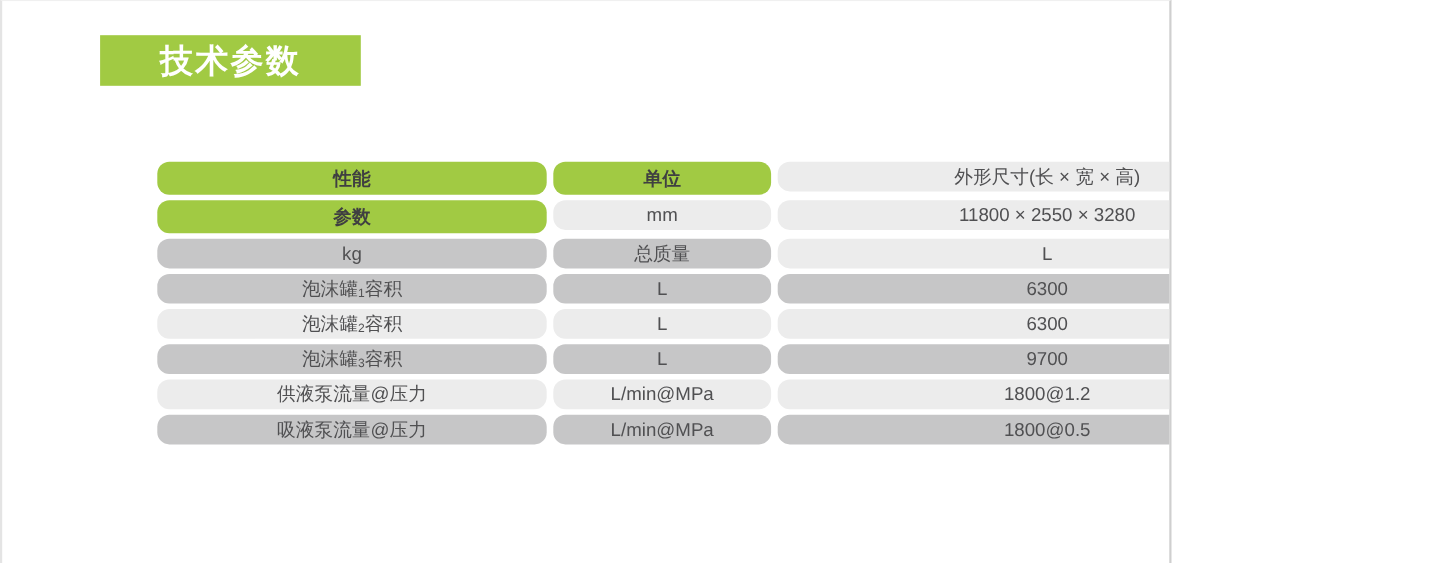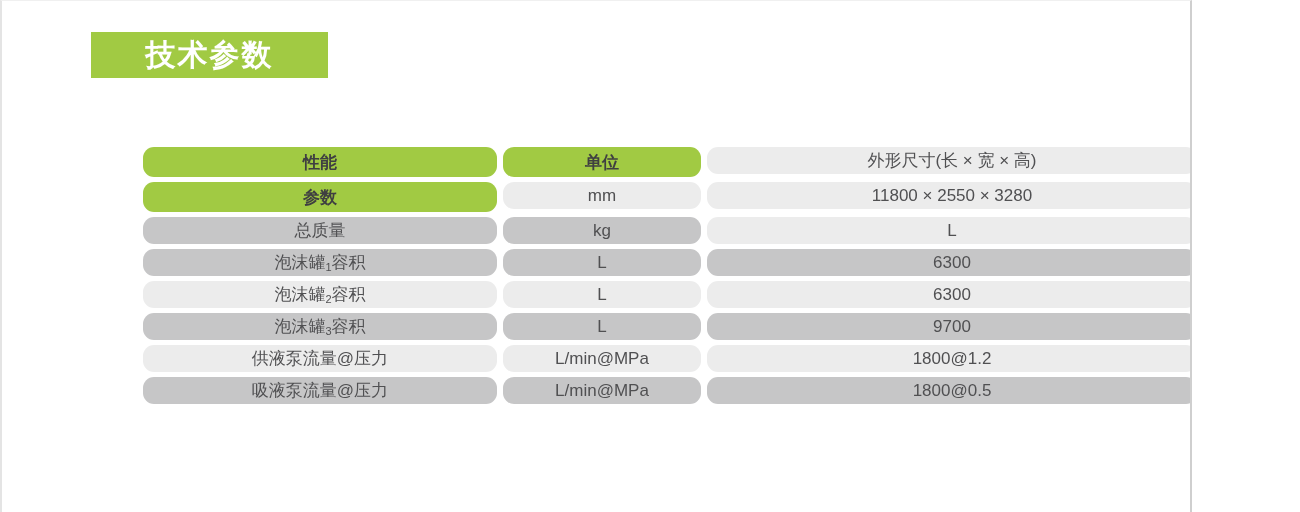--- a/index.html
+++ b/index.html
@@ -3,21 +3,21 @@
 <meta charset="utf-8">
 <style>
   html, body {
     margin: 0;
     padding: 0;
     background: #ffffff;
     font-family: "Liberation Sans", "DejaVu Sans", sans-serif;
   }
   .page {
     position: relative;
-    width: 1192px;
+    width: 1065px;
     height: 512px;
     background: #ffffff;
     border-left: 2px solid #e4e4e4;
     border-right: 2px solid #cfcfcf;
     border-top: 1px solid #f0f0f0;
     box-sizing: border-box;
     overflow: hidden;
   }
   .title-badge {
     position: absolute;
@@ -80,22 +80,22 @@
   </div>
 
   <div class="spec-table">
     <div class="cell head">性能</div>
     <div class="cell head">单位</div>
     <div class="cell light">外形尺寸(长 × 宽 × 高)</div>
 
   <div class="cell head">参数</div>
       <div class="cell light">mm</div>
       <div class="cell light">11800 × 2550 × 3280</div>
+      <div class="cell dark">kg</div>
       <div class="cell dark">总质量</div>
-      <div class="cell dark">kg</div>
       <div class="cell light">L</div>
       <div class="cell dark">泡沫罐<sub>1</sub>容积</div>
       <div class="cell dark">L</div>
       <div class="cell dark">6300</div>
       <div class="cell light">泡沫罐<sub>2</sub>容积</div>
       <div class="cell light">L</div>
       <div class="cell light">6300</div>
       <div class="cell dark">泡沫罐<sub>3</sub>容积</div>
       <div class="cell dark">L</div>
       <div class="cell dark">9700</div>

